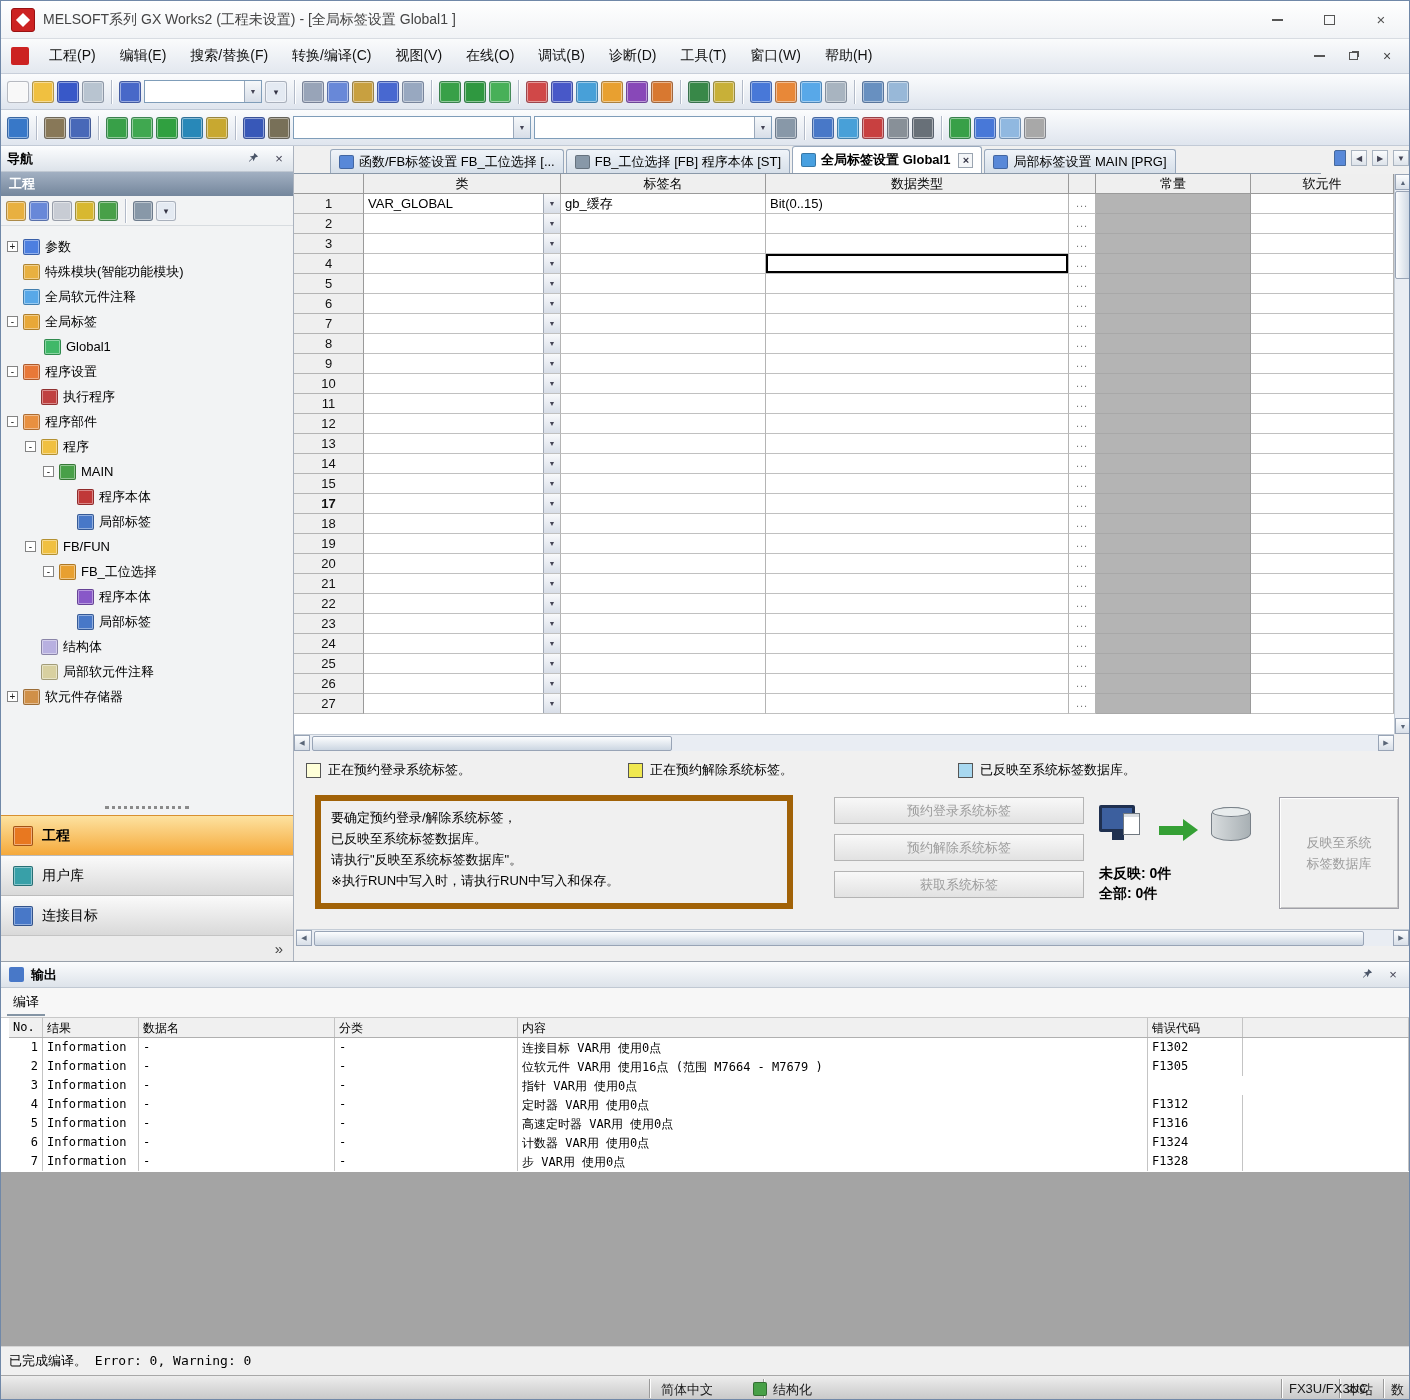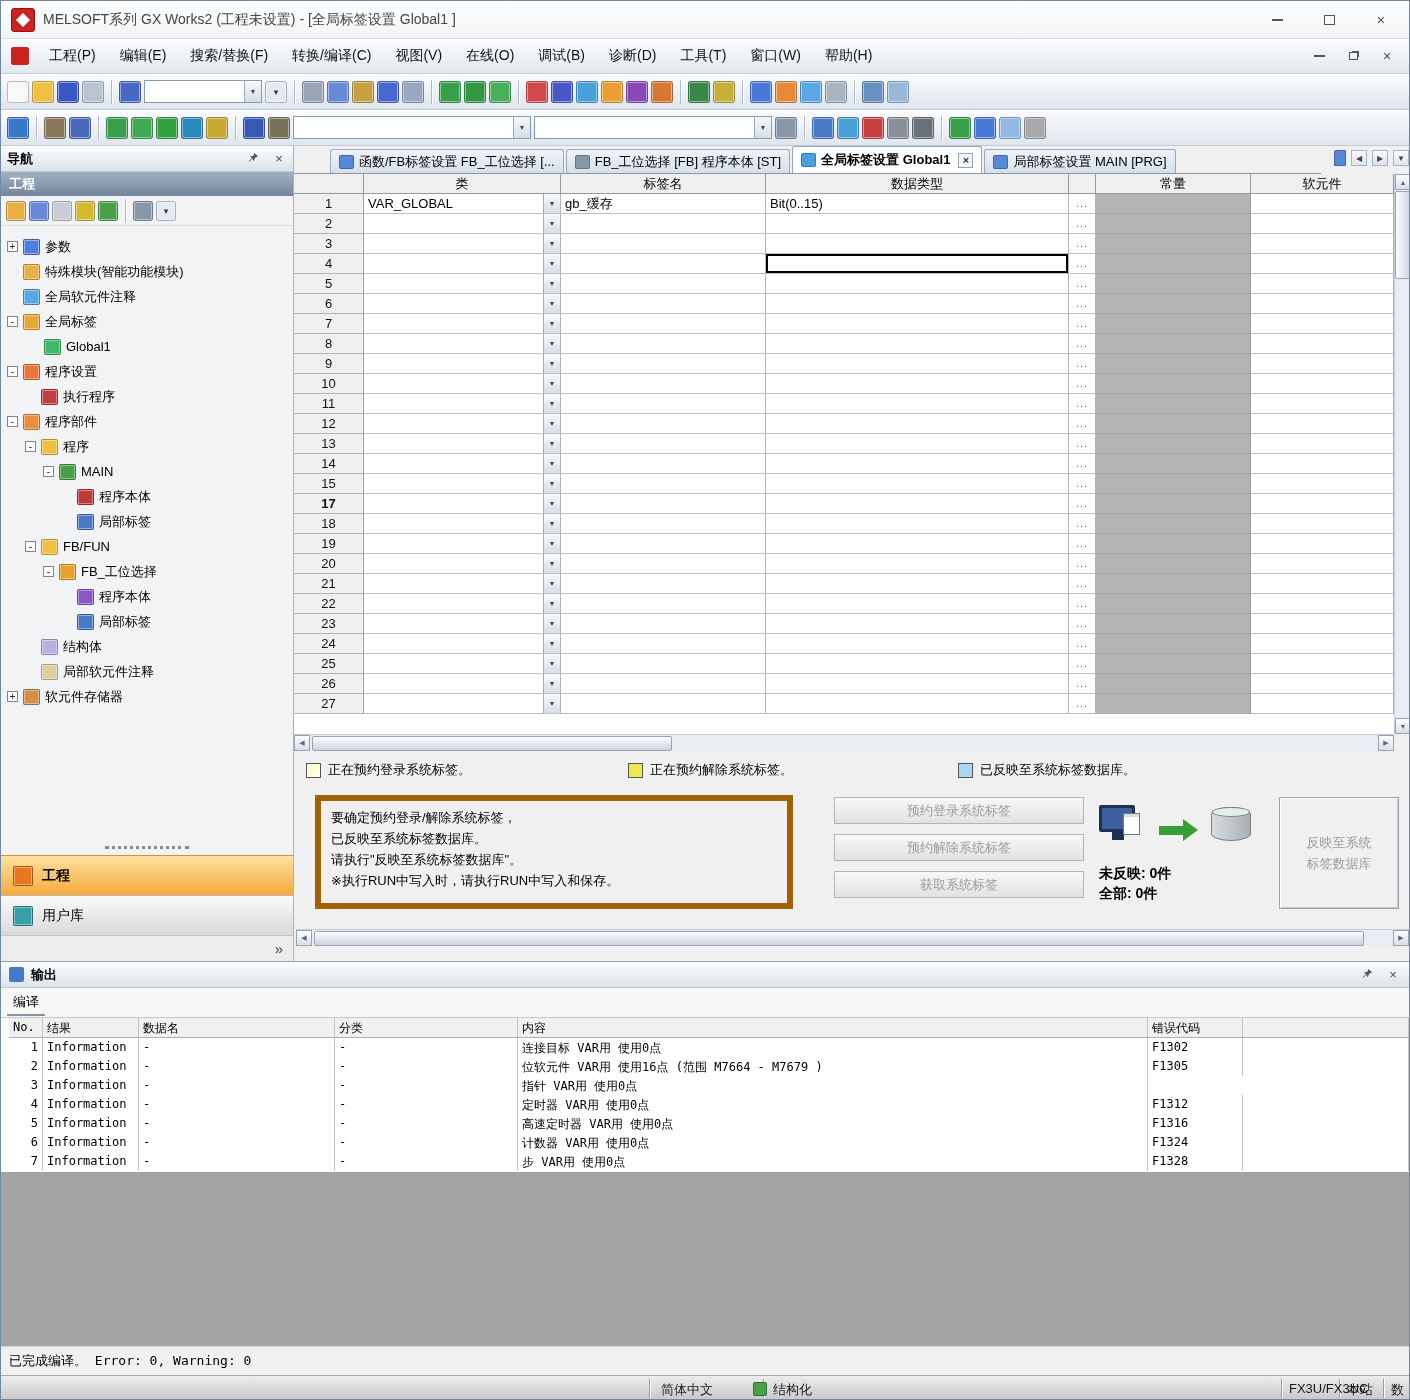--- a/index.html
+++ b/index.html
@@ -395,20 +395,24 @@
       <div class="splitter-dots"></div>
       <div>
           <div class="nav-btn active">
             <div class="nav-btn-icon" style="background: rgb(232, 120, 32);"></div>
             <div>工程</div>
           </div>
           <div class="nav-btn">
             <div class="nav-btn-icon" style="background: rgb(56, 160, 168);"></div>
             <div>用户库</div>
           </div>
+          <div class="nav-btn">
+            <div class="nav-btn-icon" style="background: rgb(72, 120, 200);"></div>
+            <div>连接目标</div>
+          </div>
         </div>
       <div class="nav-chevron"><span class="gl-chev"></span></div>
     </div>
   </div>
 
   <div class="editor">
     <div class="tabstrip">
         <div class="tab">
           <div class="tab-icon" style="background: rgb(88, 136, 216);"></div>
           <div>函数/FB标签设置 FB_工位选择 [...</div>

